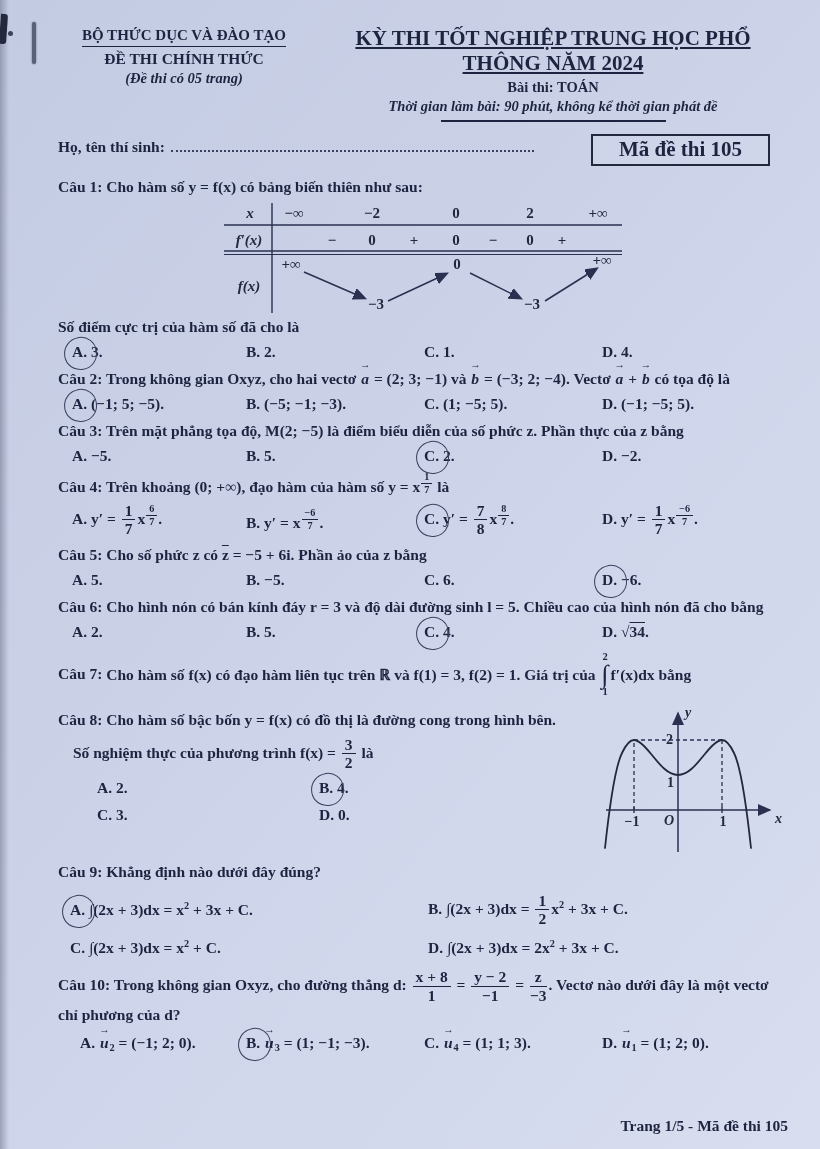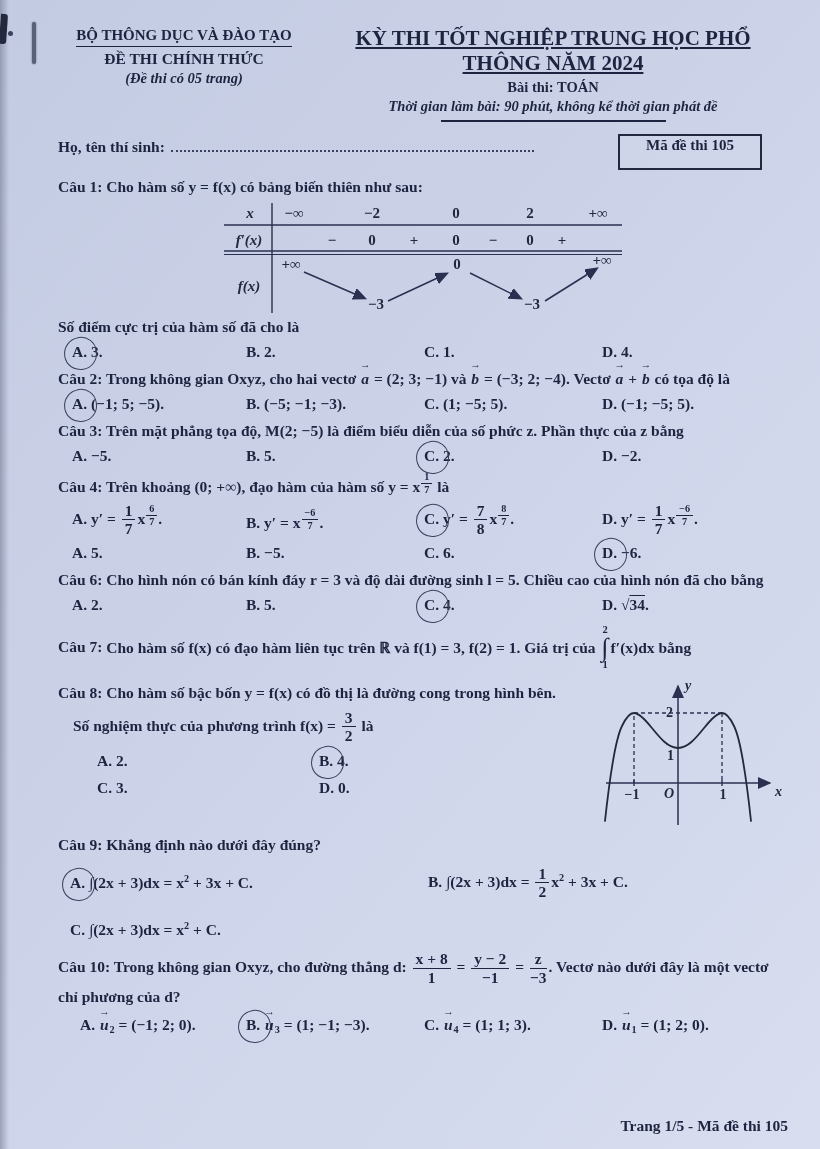--- a/index.html
+++ b/index.html
@@ -23,31 +23,31 @@
   .h-right{flex:1;text-align:center;padding-left:6px;}
   .h-title{font-size:21px;text-decoration:underline;}
   .h-subject{font-size:14.5px;margin-top:3px;}
   .h-duration{font-size:14.5px;font-style:italic;margin-top:2px;}
   .h-rule{width:225px;border-bottom:2px solid #1d2440;margin:5px auto 0;}
   
   .student{position:relative;margin-top:16px;font-size:15.5px;}
   .s-row{display:flex;align-items:flex-end;width:478px;margin-bottom:3px;}
   .s-row .lbl{flex:none;}
   .leader{flex:1;border-bottom:2.2px dotted #39415f;margin:0 2px 4px 6px;height:12px;}
-  .code-box{position:absolute;right:28px;top:-4px;border:2px solid #23283d;padding:1px 26px 14px;
-    font-size:15px;background:rgba(255,255,255,.06);}
+  .code-box{position:absolute;right:20px;top:-4px;border:2px solid #23283d;padding:1px 26px 2px;
+    font-size:21px;background:rgba(255,255,255,.06);}
   
   .q{margin-top:7px;position:relative;}
   .q-text{font-size:15.5px;line-height:1.42;}
   .q-label{font-weight:bold;}
   .opts{display:grid;font-size:15.5px;margin-top:5px;align-items:center;}
   .opts4{grid-template-columns:174px 178px 178px 1fr;padding-left:14px;}
   .opts4.indent{grid-template-columns:166px 178px 178px 1fr;padding-left:22px;}
   .opts2{grid-template-columns:222px 1fr;width:430px;padding-left:24px;row-gap:9px;}
-  .opts2w{grid-template-columns:358px 1fr;width:740px;padding-left:12px;row-gap:21px;}
+  .opts2w{grid-template-columns:358px 1fr;width:740px;padding-left:12px;row-gap:12px;}
   .opt{white-space:nowrap;}
   .letter{position:relative;display:inline-block;font-weight:bold;}
   .circled::after{content:"";position:absolute;left:-8px;top:-6px;width:31px;height:31px;
     border:1.7px solid #39415f;border-radius:52% 48% 50% 50%;transform:rotate(-10deg);}
   
   .frac{display:inline-flex;flex-direction:column;text-align:center;vertical-align:middle;
     line-height:1.05;margin:0 2px;}
   .frac .fn{border-bottom:1.4px solid currentColor;padding:0 3px 0px;}
   .frac .fd{padding-top:1px;}
   sup{font-size:0.66em;vertical-align:0.55em;line-height:0;}
@@ -76,21 +76,21 @@
 <body>
 
 <div class="page">
   <div class="edge"></div>
   <div class="staple"></div>
   <div class="dot-mark"></div>
   <div class="corner-mark"></div>
 
   <div class="header">
     <div class="h-left">
-      <div class="h-org">BỘ THÔNG DỤC VÀ ĐÀO TẠO</div>
+      <div class="h-org">BỘ THỨC DỤC VÀ ĐÀO TẠO</div>
       <div class="h-doc">ĐỀ THI CHÍNH THỨC</div>
       <div class="h-pages">(Đề thi có 05 trang)</div>
     </div>
     <div class="h-right">
       <div class="h-title">KỲ THI TỐT NGHIỆP TRUNG HỌC PHỔ THÔNG NĂM 2024</div>
       <div class="h-subject">Bài thi: TOÁN</div>
       <div class="h-duration">Thời gian làm bài: 90 phút, không kể thời gian phát đề</div>
       <div class="h-rule"></div>
     </div>
   </div>
@@ -197,20 +197,21 @@
               <span class="fn">1</span>
               <span class="fd">7</span>
             </span>x<sup><span class="frac">
                 <span class="fn">−6</span>
                 <span class="fd">7</span>
               </span></sup>.</span></span>
     </div>
   </div>
 
   <div class="q">
+    <div class="q-text"><span class="q-label">Câu 5:</span> <span>Cho số phức z có <span class="ol">z</span> = −5 + 6i. Phần ảo của z bằng</span></div>
     <div class="opts opts4">
       <span class="opt"><span class="letter">A.</span> <span>5.</span></span>
       <span class="opt"><span class="letter">B.</span> <span>−5.</span></span>
       <span class="opt"><span class="letter">C.</span> <span>6.</span></span>
       <span class="opt"><span class="letter circled">D.</span> <span>−6.</span></span>
     </div>
   </div>
 
   <div class="q">
     <div class="q-text" style="padding-right:20px;"><span class="q-label">Câu 6:</span> <span>Cho hình nón có bán kính đáy r = 3 và độ dài đường sinh l = 5. Chiều cao của hình nón đã cho bằng</span></div>
@@ -272,20 +273,21 @@
 
   <div class="q" style="margin-top:14px;">
     <div class="q-text"><span class="q-label">Câu 9:</span> <span>Khẳng định nào dưới đây đúng?</span></div>
     <div class="opts opts2w" style="margin-top:10px;">
       <span class="opt"><span class="letter circled">A.</span> <span>∫(2x + 3)dx = x<sup>2</sup> + 3x + C.</span></span>
       <span class="opt"><span class="letter">B.</span> <span>∫(2x + 3)dx = <span class="frac">
               <span class="fn">1</span>
               <span class="fd">2</span>
             </span>x<sup>2</sup> + 3x + C.</span></span>
       <span class="opt"><span class="letter">C.</span> <span>∫(2x + 3)dx = x<sup>2</sup> + C.</span></span>
+      <span class="opt"><span class="letter">D.</span> <span>∫(2x + 3)dx = 2x<sup>2</sup> + 3x + C.</span></span>
     </div>
   </div>
 
   <div class="q" style="margin-top:12px;">
     <div class="q-text"><span class="q-label">Câu 10:</span> <span>Trong không gian Oxyz, cho đường thẳng d: <span class="frac">
             <span class="fn">x + 8</span>
             <span class="fd">1</span>
           </span> = <span class="frac">
             <span class="fn">y − 2</span>
             <span class="fd">−1</span>

